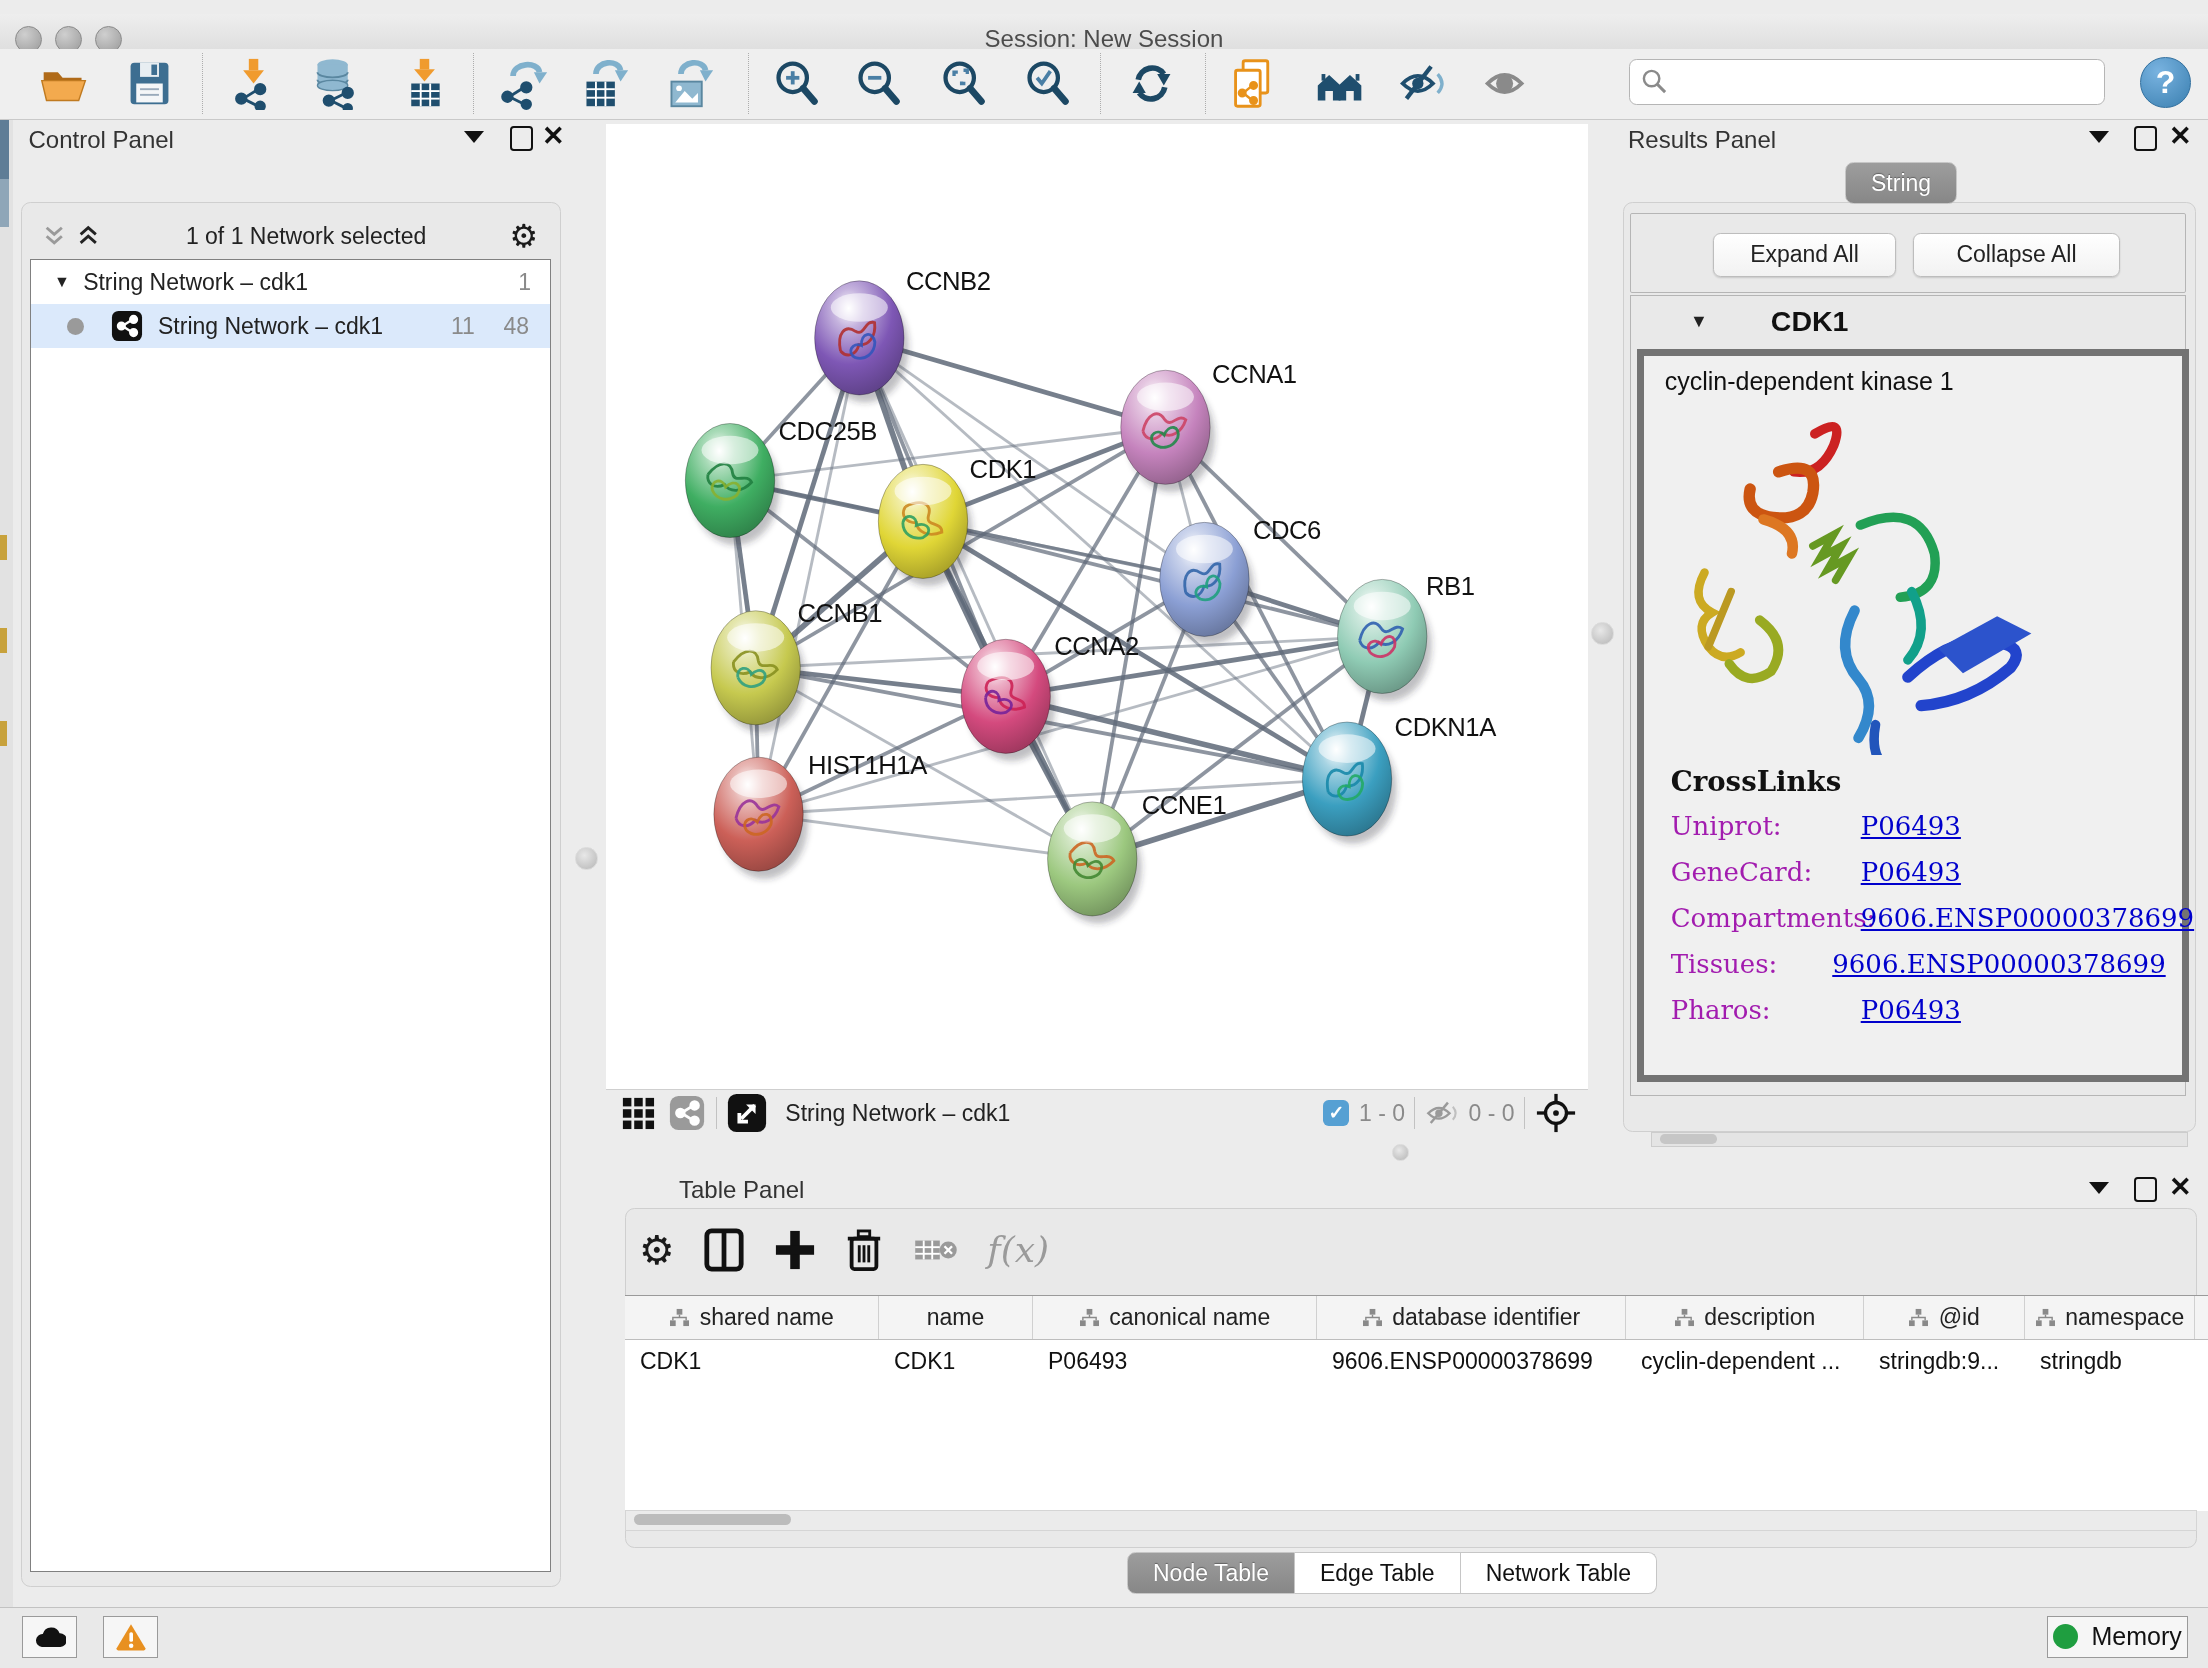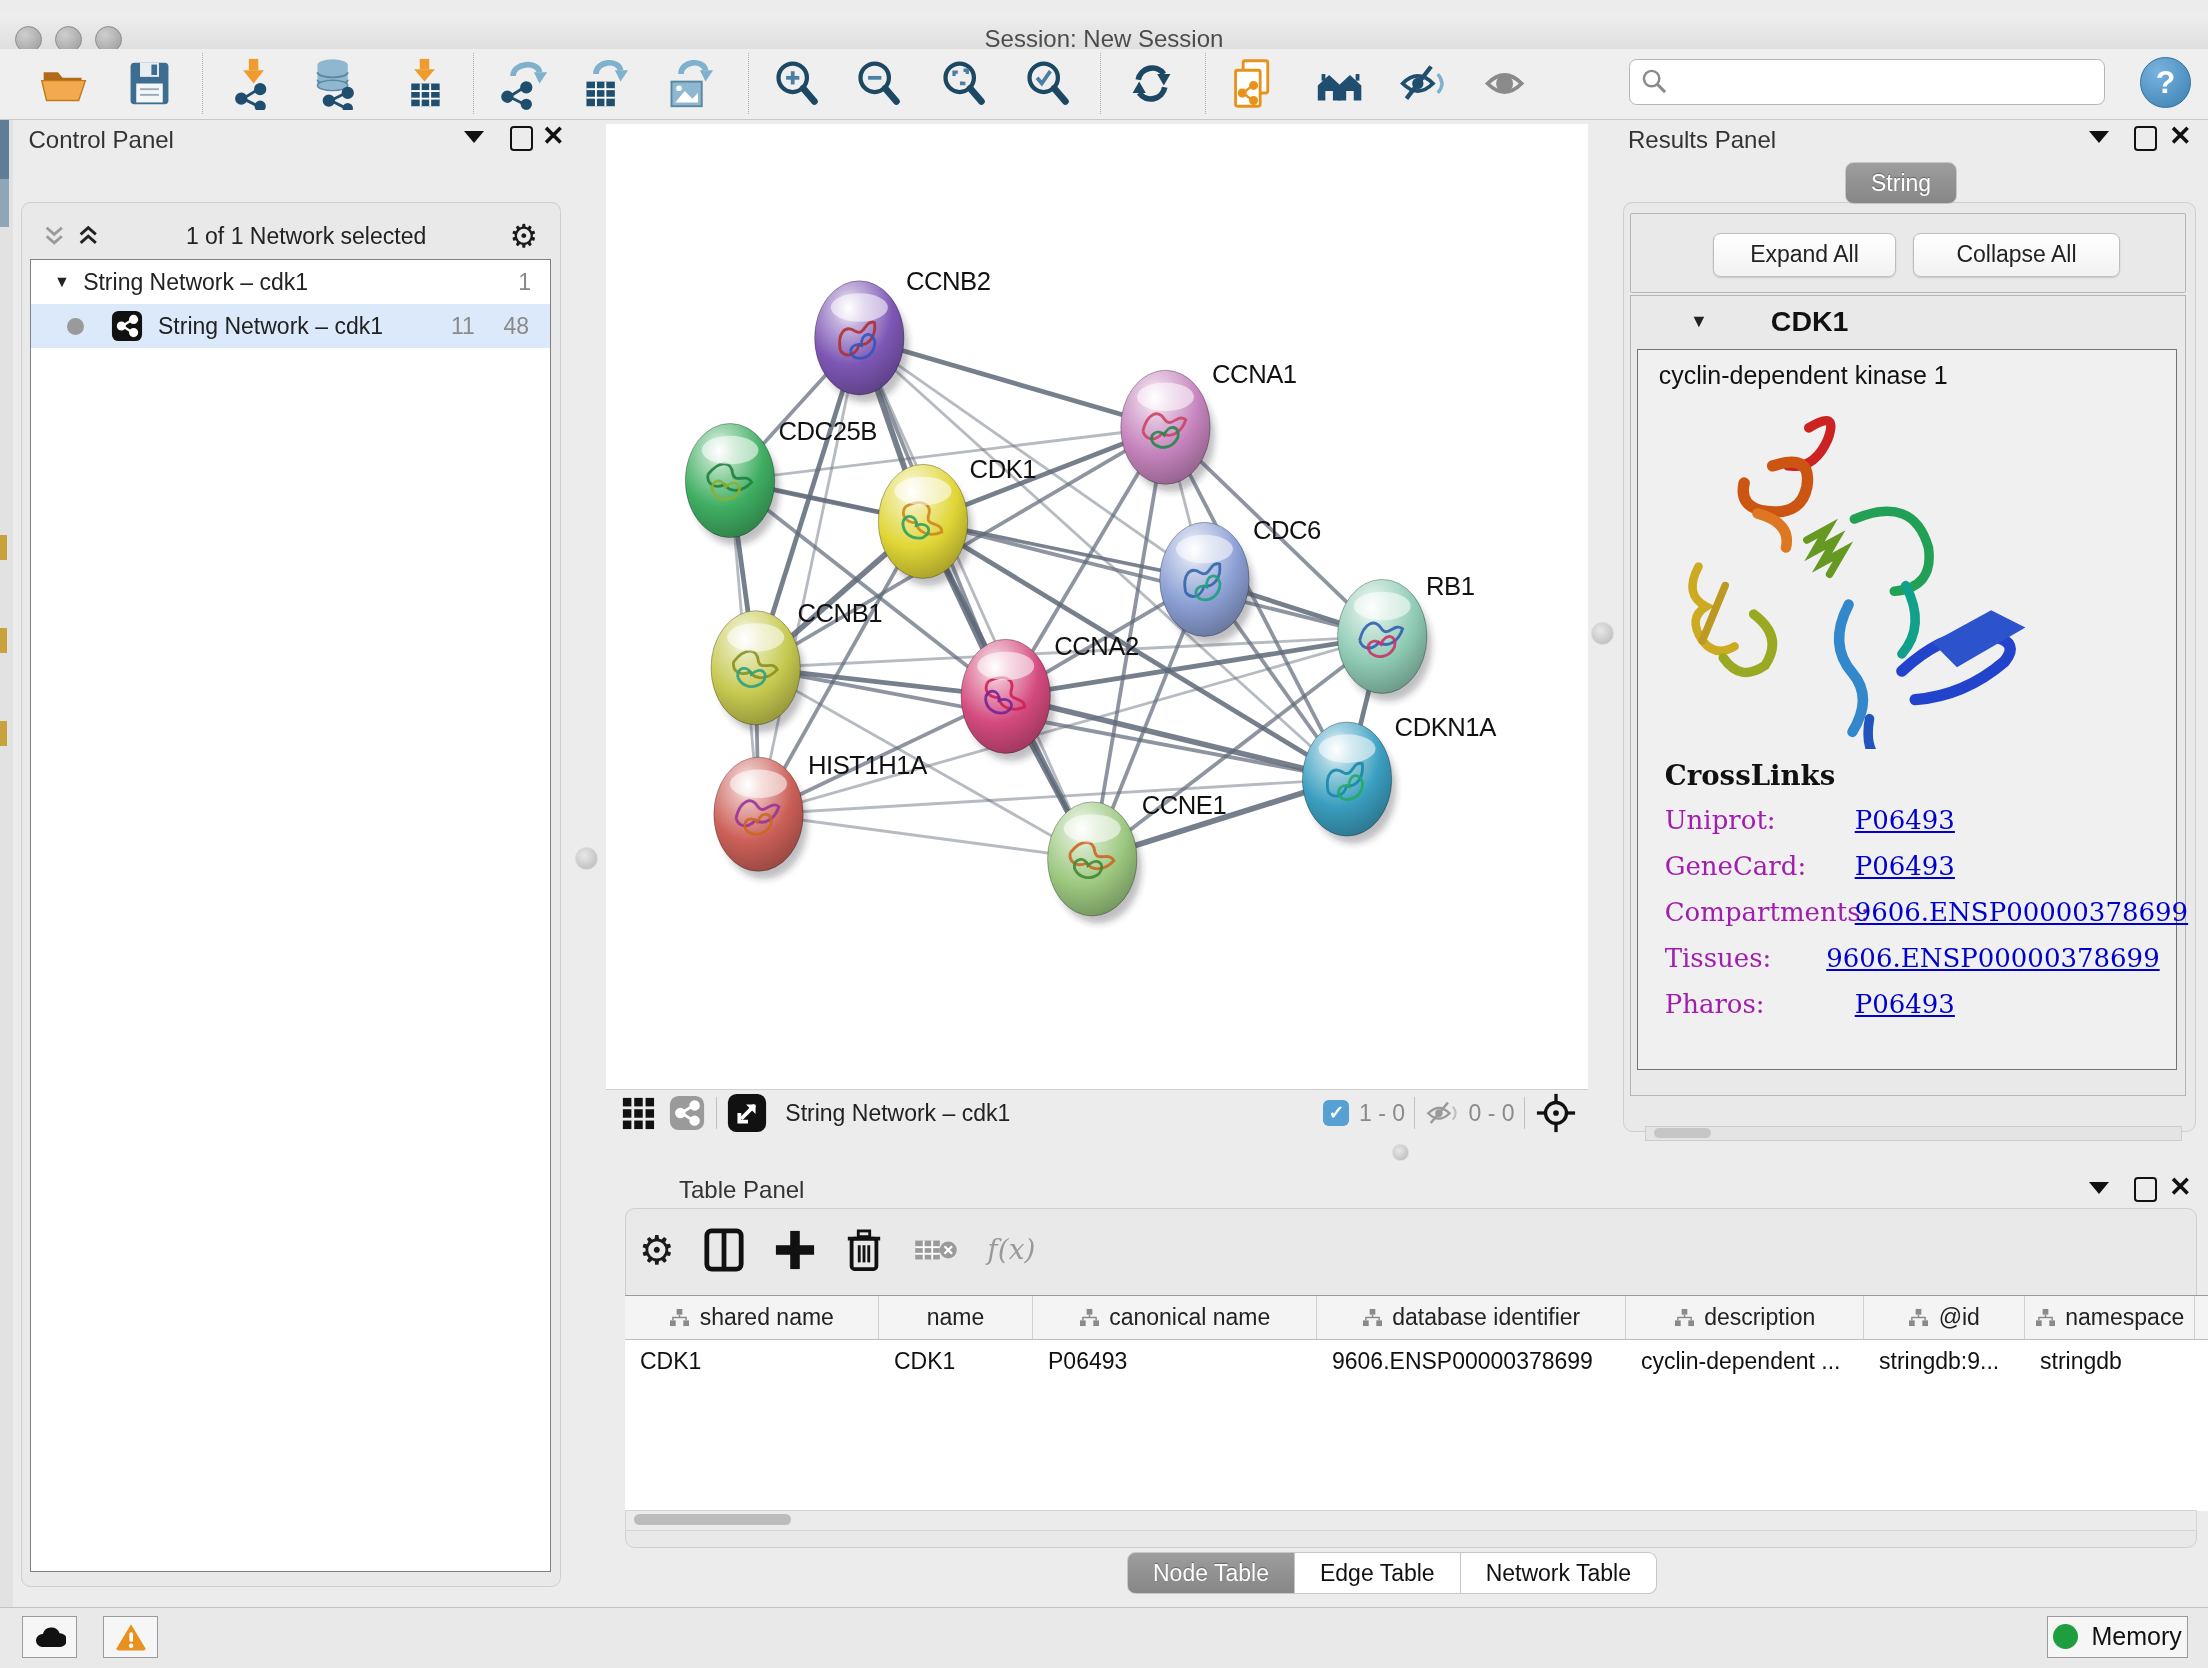--- a/index.html
+++ b/index.html
@@ -71,21 +71,21 @@
 
   
   #rp-body{left:1623px;top:202px;width:571px;height:928px;}
   #rp-tab{left:1845px;top:162px;}
   #rp-box1{left:1630px;top:213px;width:554px;height:78px;border:1.9px solid #b5b5b5;border-radius:1.9px;}
   .rp-btn{top:19px;height:42px;border:1px solid #bdbdbd;border-radius:7.6px;background:linear-gradient(#ffffff,#f2f2f2);
     font-size:23px;text-align:center;line-height:40px;cursor:pointer;box-shadow:0 1px 1.9px rgba(0,0,0,.15);}
   #rp-box2{left:1630px;top:295px;width:554px;height:799px;border:1.9px solid #b5b5b5;background:#e9e9e9;}
   #rp-entryhead{left:0;top:0;width:100%;height:51px;display:flex;align-items:center;}
   #rp-entryname{font-size:28.5px;font-weight:bold;color:#111;}
-  #rp-content{left:5.7px;top:53px;width:538px;height:719px;background:#f0f0f0;border:1px solid #737373;}
+  #rp-content{left:5.7px;top:53px;width:538px;height:719px;background:#f0f0f0;border:7px solid #737373;}
   #rp-desc{left:21px;top:11.4px;font-size:25px;color:#111;}
   #crosslinks{left:27px;top:409px;width:495px;font-family:"DejaVu Serif","Liberation Serif",serif;}
   #crosslinks h3{margin:0 0 13.3px 0;font-size:27.6px;color:#111;}
   .clrow{display:flex;margin-bottom:16px;font-size:26px;}
   .clrow .cll{width:190px;color:#a21caf;}
   .clrow a{color:#0000cc;text-decoration:underline;}
   #rp-hscroll{left:7.6px;top:776px;width:535px;height:13.3px;background:#e4e4e4;border:1px solid #cccccc;}
   #rp-thumb{left:7.6px;top:1px;width:57px;height:9.5px;background:#c6c6c6;border-radius:4.8px;}
 
   
@@ -717,21 +717,21 @@
       <rect x="2" y="8" width="26" height="20" fill="#9a9a9a"></rect>
       <g stroke="#fff" stroke-width="2">
           <line x1="2" y1="15" x2="28" y2="15"></line>
           <line x1="2" y1="22" x2="28" y2="22"></line>
       <line x1="11" y1="8" x2="11" y2="28"></line>
           <line x1="20" y1="8" x2="20" y2="28"></line>
         </g>
       <circle cx="37" cy="18" r="9" fill="#9a9a9a"></circle>
       <path d="M33,14 l8,8 M41,14 l-8,8" stroke="#fff" stroke-width="2.5"></path>
     </svg>
-    <span style="font-family:'DejaVu Serif',serif;font-style:italic;font-size:28px;color:#9a9a9a">f(x)</span>
+    <span style="font-family:'DejaVu Serif',serif;font-style:italic;font-size:36px;color:#9a9a9a">f(x)</span>
   </div>
 
   <div id="tp-table" class="abs">
     <div id="tp-header">
         <div class="th" style="width: 254px;">
           <svg width="21" height="19" viewBox="0 0 22 20">
             <rect x="8" y="1" width="6" height="6" fill="#8a8a8a"></rect>
             <rect x="1" y="13" width="6" height="6" fill="#8a8a8a"></rect>
             <rect x="15" y="13" width="6" height="6" fill="#8a8a8a"></rect>
             <path d="M11,7 v3 M4,13 v-3 h14 v3" stroke="#8a8a8a" fill="none" stroke-width="1.5"></path>

